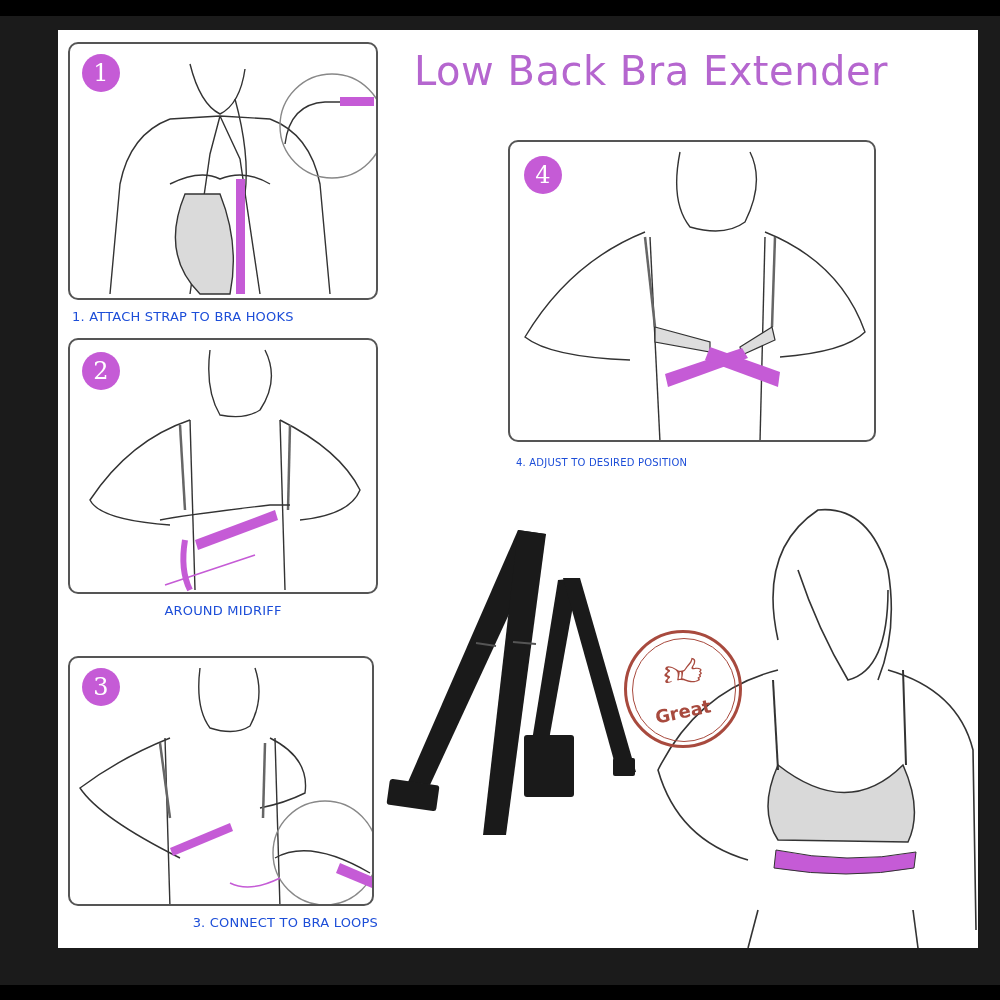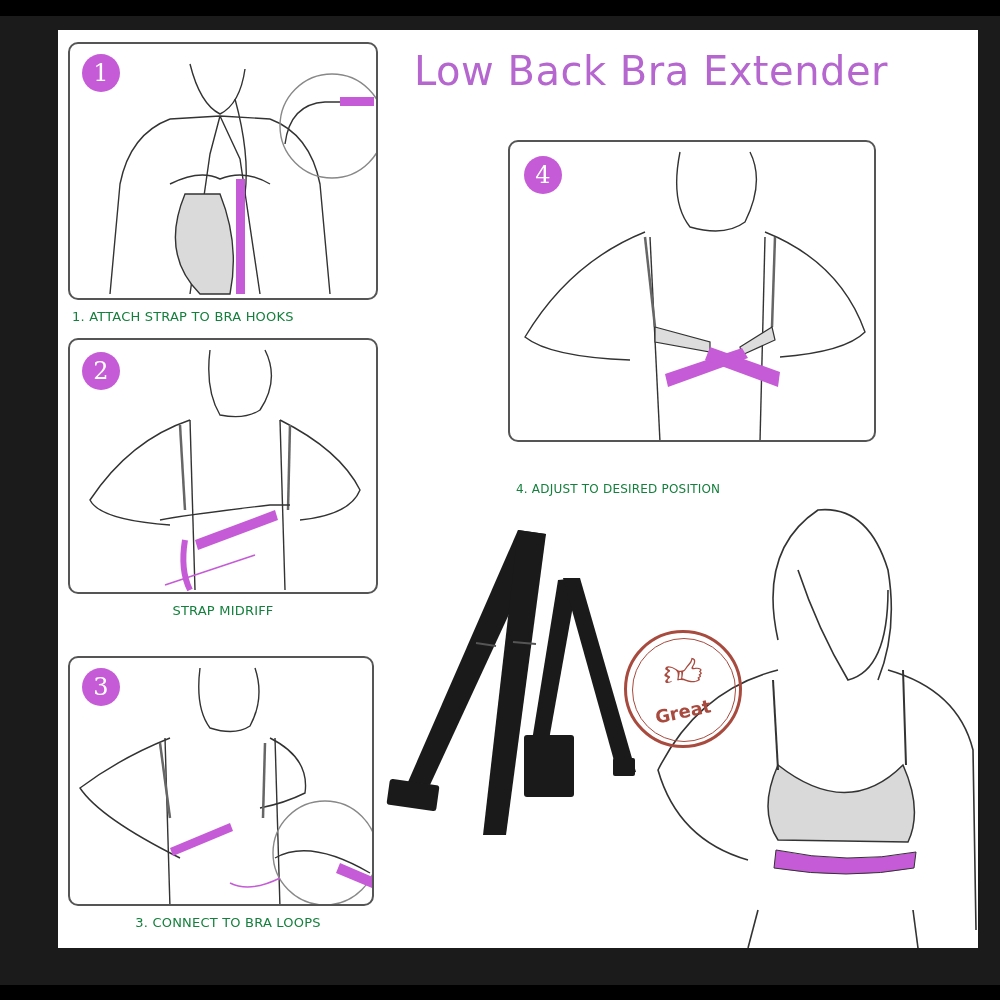--- a/index.html
+++ b/index.html
@@ -3,21 +3,21 @@
 <meta charset="utf-8">
 <style>
   html,body{margin:0;padding:0;}
   body{width:1000px;height:1000px;background:#1b1b1b;position:relative;overflow:hidden;font-family:"DejaVu Sans",sans-serif;}
   .topbar{position:absolute;left:0;top:0;width:1000px;height:16px;background:#000;}
   .botbar{position:absolute;left:0;top:985px;width:1000px;height:15px;background:#000;}
   .sheet{position:absolute;left:58px;top:30px;width:920px;height:918px;background:#fff;overflow:hidden;}
   .title{position:absolute;left:356px;top:18px;font-family:"DejaVu Sans",sans-serif;font-size:40px;color:#b566cf;letter-spacing:0.5px;white-space:nowrap;}
   .panel{position:absolute;border:2.5px solid #555;border-radius:10px;background:#fff;box-sizing:border-box;overflow:hidden;}
   .badge{position:absolute;width:38px;height:38px;border-radius:50%;background:#c55bd6;color:#fff;font-family:"DejaVu Serif",serif;font-size:24px;line-height:38px;text-align:center;}
-  .caption{position:absolute;font-family:"DejaVu Sans",sans-serif;font-size:13px;color:#15803d;text-align:center;letter-spacing:0.2px;line-height:18px;}
+  .caption{position:absolute;font-family:"DejaVu Sans",sans-serif;font-size:13px;color:#1d4ed8;text-align:center;letter-spacing:0.2px;line-height:18px;}
   svg{position:absolute;left:0;top:0;}
 </style>
 </head>
 <body>
 
 <div class="topbar"></div>
 <div class="botbar"></div>
 
 <div class="sheet">
 
@@ -57,21 +57,21 @@
         <path d="M220 85 L218 170" stroke="#666" stroke-width="2.5"></path>
         <path d="M90 180 Q115 175 200 165 L220 165"></path>
       </g>
       <path d="M125 200 L205 170 L208 180 L128 210 Z" fill="#c55bd6"></path>
       <path d="M115 200 Q110 230 120 250" stroke="#c55bd6" stroke-width="6" fill="none"></path>
       <path d="M95 245 Q140 230 185 215" stroke="#c55bd6" stroke-width="1.5" fill="none"></path>
     </svg>
     <div class="badge" style="left:12px;top:12px;">2</div>
   </div>
   <div class="caption" style="left:10px;top:572px;width:310px;">
-    <div>STRAP MIDRIFF</div>
+    <div>AROUND MIDRIFF</div>
   </div>
 
   <div class="panel" style="left:10px;top:626px;width:306px;height:250px;">
     <svg width="306" height="250">
       <g fill="none" stroke="#333" stroke-width="1.4">
         <path d="M130 10 Q125 50 140 70 Q165 78 180 68 Q195 40 185 10"></path>
         <path d="M100 80 Q50 100 10 130 Q30 160 110 200"></path>
         <path d="M200 80 Q240 100 235 135 Q215 145 190 150"></path>
         <path d="M95 80 L100 250"></path>
         <path d="M205 80 L210 250"></path>
@@ -79,41 +79,41 @@
         <path d="M195 85 L193 160" stroke="#666" stroke-width="2.5"></path>
         <circle cx="255" cy="195" r="52" stroke="#888"></circle>
         <path d="M205 200 Q240 180 300 215"></path>
       </g>
       <path d="M100 190 L160 165 L163 173 L103 198 Z" fill="#c55bd6"></path>
       <path d="M270 205 L305 220 L302 230 L266 215 Z" fill="#c55bd6"></path>
       <path d="M160 225 Q180 235 210 220" stroke="#c55bd6" stroke-width="1.5" fill="none"></path>
     </svg>
     <div class="badge" style="left:12px;top:10px;">3</div>
   </div>
-  <div class="caption" style="left:20px;top:884px;width:300px;text-align:center;">3. CONNECT TO BRA LOOPS</div>
+  <div class="caption" style="left:20px;top:884px;width:300px;text-align:right;">3. CONNECT TO BRA LOOPS</div>
 
   <div class="panel" style="left:450px;top:110px;width:368px;height:302px;">
     <svg width="368" height="302">
       <g fill="none" stroke="#333" stroke-width="1.4">
         <path d="M170 10 Q160 60 180 85 Q215 95 235 80 Q255 40 240 10"></path>
         <path d="M135 90 Q60 120 15 195 Q40 215 120 218"></path>
         <path d="M255 90 Q330 120 355 190 Q335 210 270 215"></path>
         <path d="M140 95 L150 300"></path>
         <path d="M255 95 L250 300"></path>
         <path d="M135 95 L145 185" stroke="#666" stroke-width="2.5"></path>
         <path d="M265 95 L262 185" stroke="#666" stroke-width="2.5"></path>
       </g>
       <path d="M145 185 L200 200 L200 210 L145 200 Z" fill="#ddd" stroke="#333" stroke-width="1.2"></path>
       <path d="M262 185 L230 205 L232 213 L265 198 Z" fill="#ddd" stroke="#333" stroke-width="1.2"></path>
       <path d="M155 232 L232 206 L238 216 L158 245 Z" fill="#c55bd6"></path>
       <path d="M200 205 L270 230 L268 245 L195 218 Z" fill="#c55bd6"></path>
     </svg>
     <div class="badge" style="left:14px;top:14px;">4</div>
   </div>
-  <div class="caption" style="left:458px;top:424px;width:360px;text-align:left;font-size:12px;margin-top:26px;">4. ADJUST TO DESIRED POSITION</div>
+  <div class="caption" style="left:458px;top:424px;width:360px;text-align:left;font-size:10px;">4. ADJUST TO DESIRED POSITION</div>
 
   <svg width="920" height="918">
     <g fill="#1a1a1a">
       <path d="M460 500 L488 504 L372 755 L350 752 Z"></path>
       <rect x="330" y="752" width="50" height="26" rx="3" transform="rotate(8 355 765)"></rect>
       <path d="M460 500 L488 504 L448 805 L425 805 Z"></path>
       <path d="M500 550 L520 548 L482 760 L466 760 Z"></path>
       <path d="M505 548 L522 548 L578 742 L560 745 Z"></path>
       <rect x="466" y="705" width="50" height="62" rx="3"></rect>
       <rect x="555" y="728" width="22" height="18" rx="2"></rect>

